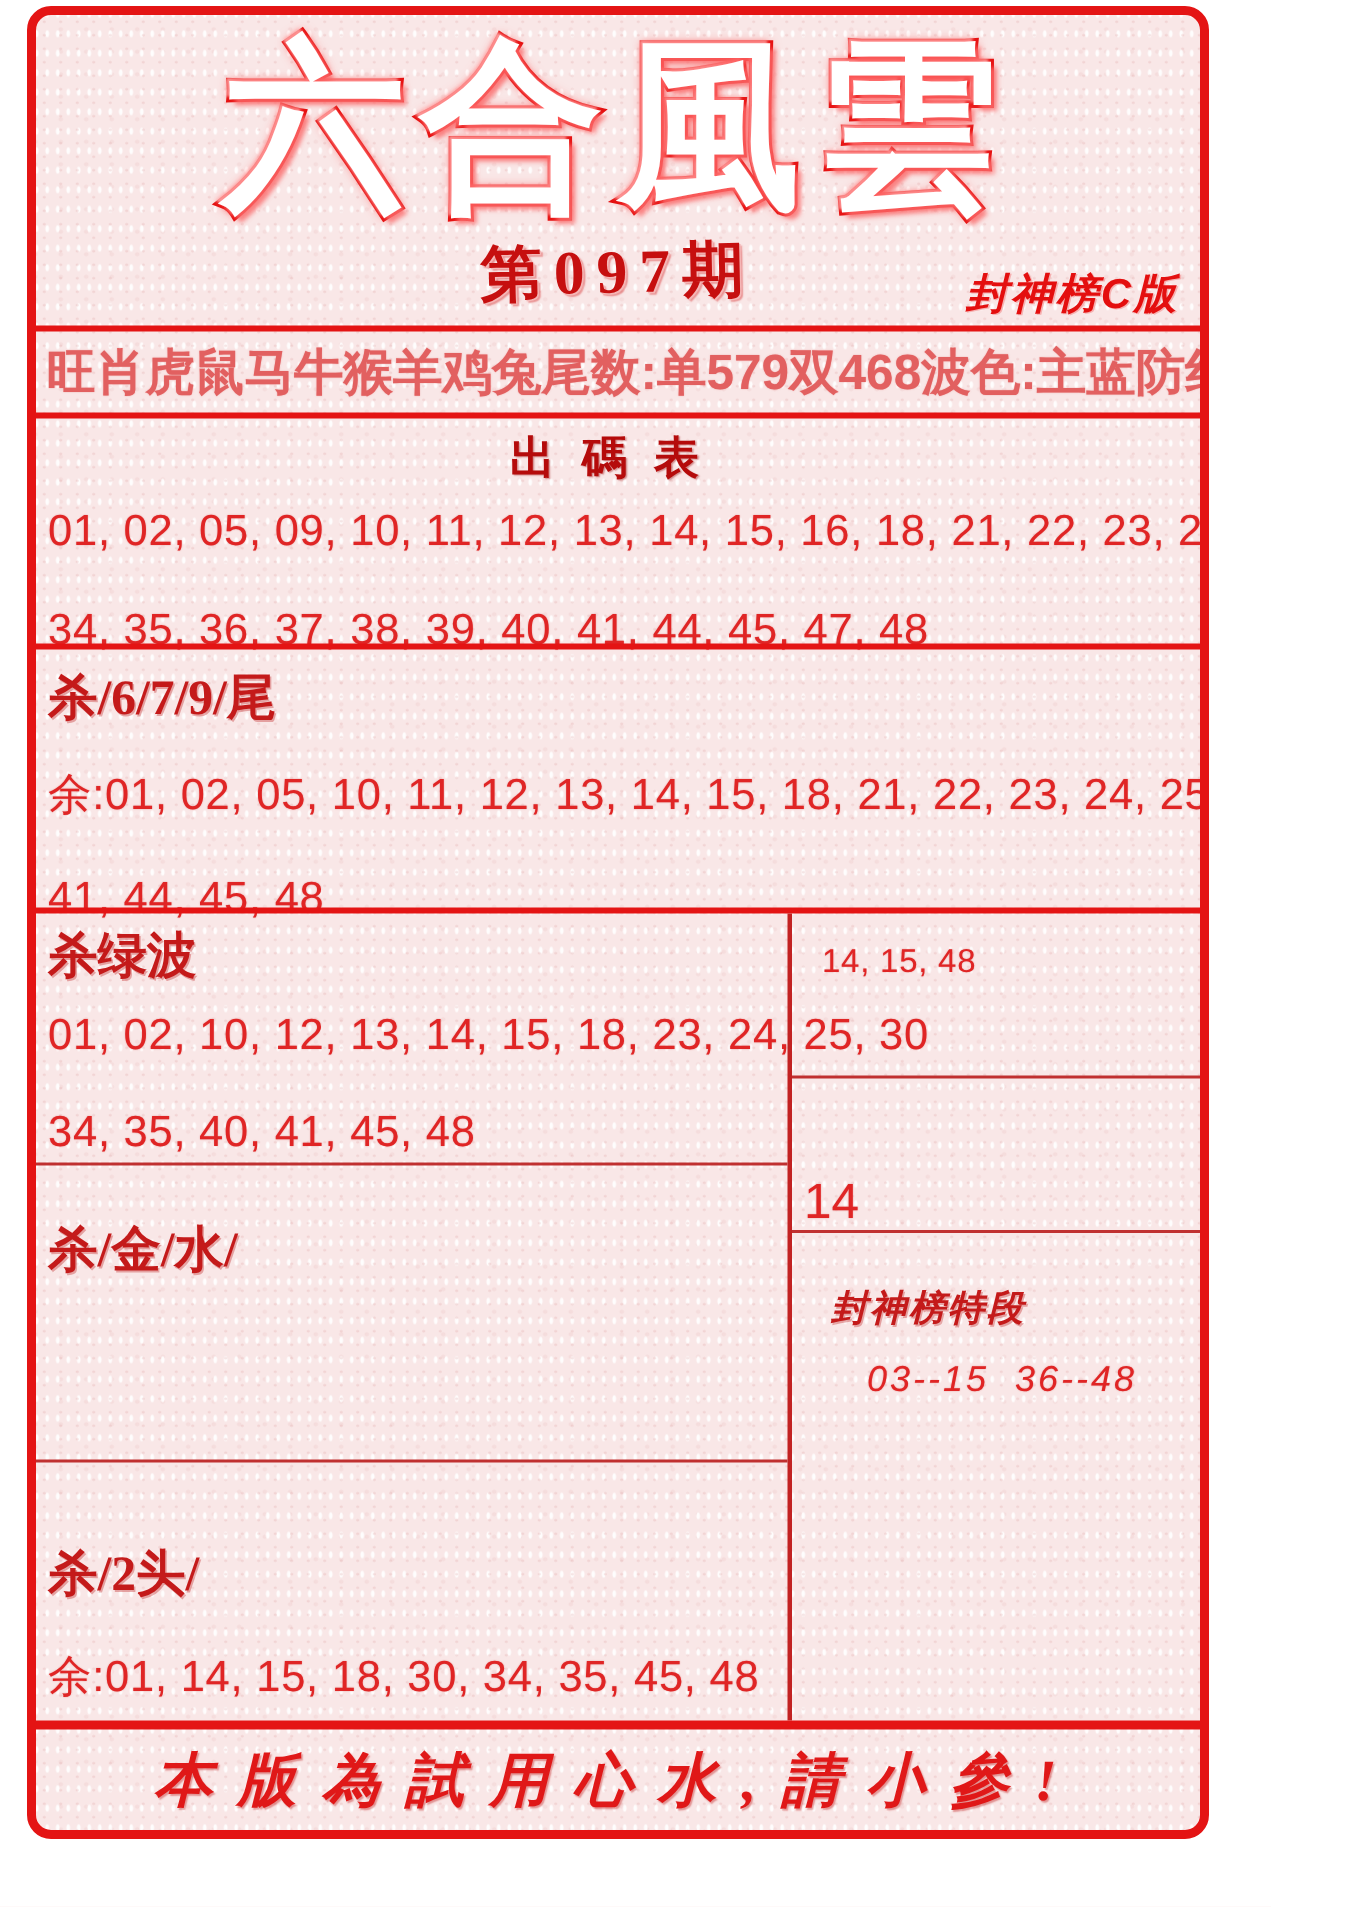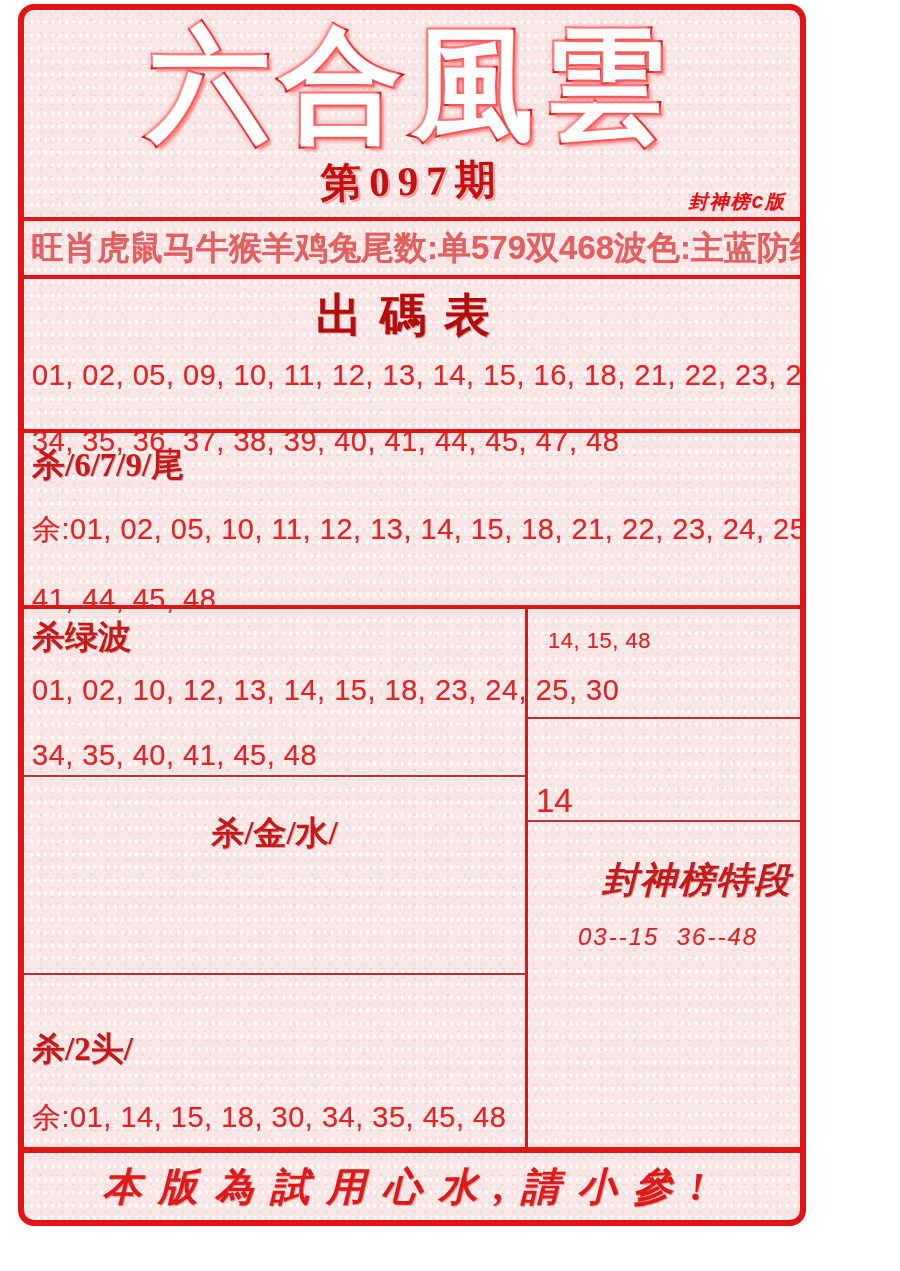--- a/index.html
+++ b/index.html
@@ -40,43 +40,43 @@
   }
   .issue{
     position:absolute;left:0;right:0;bottom:8px;text-align:center;
     font-family:"Liberation Serif","DejaVu Serif",serif;
     font-size:41px;font-weight:bold;letter-spacing:8px;color:#c60f0f;
     text-shadow:1px 1px 0 #f5b6b6,2px 2px 1px rgba(220,80,80,.55);
     transform:rotate(-1.2deg);
   }
   .edition{
     position:absolute;right:14px;bottom:2px;
-    font-family:Liberation Mono, monospace;
-    font-size:19px;font-weight:bold;font-style:italic;color:#e40f0f;
+    font-family:Liberation Sans, sans-serif;
+    font-size:28px;font-weight:bold;font-style:italic;color:#e40f0f;
     letter-spacing:2px;
     text-shadow:1px 1px 0 rgba(245,170,170,.9);
   }
   
   .band{flex:none;border-top:4px solid var(--red);}
   .zodiac-band{
     height:58px;display:flex;align-items:center;padding-left:7px;
     font-size:33px;font-weight:bold;color:var(--pinktext);
     letter-spacing:0px;white-space:nowrap;
     text-shadow:0 0 1px rgba(226,96,96,.55);
   }
   .numline{
     font-size:29px;color:var(--numred);letter-spacing:.5px;white-space:nowrap;
     text-shadow:0 0 1px rgba(200,30,30,.45);
   }
   
   .chuma{height:154px;padding:6px 8px 0 8px;}
   .chuma .sec-title{
     text-align:center;
     font-family:"Liberation Serif","DejaVu Serif",serif;
-    font-size:46px;font-weight:bold;color:var(--darkred);letter-spacing:18px;
+    font-size:30px;font-weight:bold;color:var(--darkred);letter-spacing:18px;
     text-shadow:1px 1px 1px rgba(150,0,0,.4);
   }
   .chuma .l1{margin-top:12px;}
   .chuma .l2{margin-top:33px;}
   
   .sha679{height:176px;padding:10px 11px 0 8px;}
   .subhead{
     font-family:"Liberation Serif","DejaVu Serif",serif;
     font-size:33px;font-weight:bold;color:var(--hdred);
     text-shadow:1px 1px 0 rgba(190,30,30,.35);
@@ -84,31 +84,31 @@
   .sha679 .l1{margin-top:22px;}
   .sha679 .l2{margin-top:33px;}
   
   .grid{flex:none;height:542px;border-top:4px solid var(--red);display:flex;}
   .col-left{width:504px;flex:none;border-right:3px solid #c22222;display:flex;flex-direction:column;gap:20px;}
   .col-right{flex:1;display:flex;flex-direction:column;}
   .cell{padding:6px 8px 0 8px;}
   .cell-green{height:168px;flex:none;border-bottom:2px solid #c03030;}
   .cell-green .l1{margin-top:14px;}
   .cell-green .l2{margin-top:32px;}
-  .cell-jinshui{height:178px;flex:none;border-bottom:2px solid #c03030;padding-top:14px;text-align:center;}
+  .cell-jinshui{height:178px;flex:none;border-bottom:2px solid #c03030;padding-top:14px;}
   .cell-jinshui .l1{margin-top:24px;}
   .cell-2tou{flex:1;padding-top:32px;}
   .cell-2tou .l1{margin-top:26px;}
   .cell-blue{height:110px;flex:none;border-bottom:2px solid #c03030;}
   .cell-blue .nums{margin-top:13px;font-size:22px;padding-left:12px;}
   .cell-mid{height:103px;flex:none;border-bottom:2px solid #c03030;display:flex;align-items:flex-end;}
   .cell-mid .val{font-size:33px;color:var(--numred);line-height:1;padding-bottom:3px;
     text-shadow:0 0 1px rgba(200,30,30,.45);}
   .cell-teduan{flex:1;padding-top:34px;}
-  .cell-teduan .subhead{font-style:italic;font-size:36px;padding-left:18px;letter-spacing:2px;text-align:right;}
+  .cell-teduan .subhead{font-style:italic;font-size:24px;padding-left:18px;letter-spacing:2px;}
   .cell-teduan .range{
     margin-top:18px;padding-left:42px;font-style:italic;
     font-size:24px;color:var(--numred);letter-spacing:2px;white-space:pre;
     text-shadow:0 0 1px rgba(200,30,30,.45);
   }
   
   .footer-band{
     flex:1;border-top:6px solid var(--red);
     display:flex;align-items:center;justify-content:center;
     font-family:"Liberation Serif","DejaVu Serif",serif;

